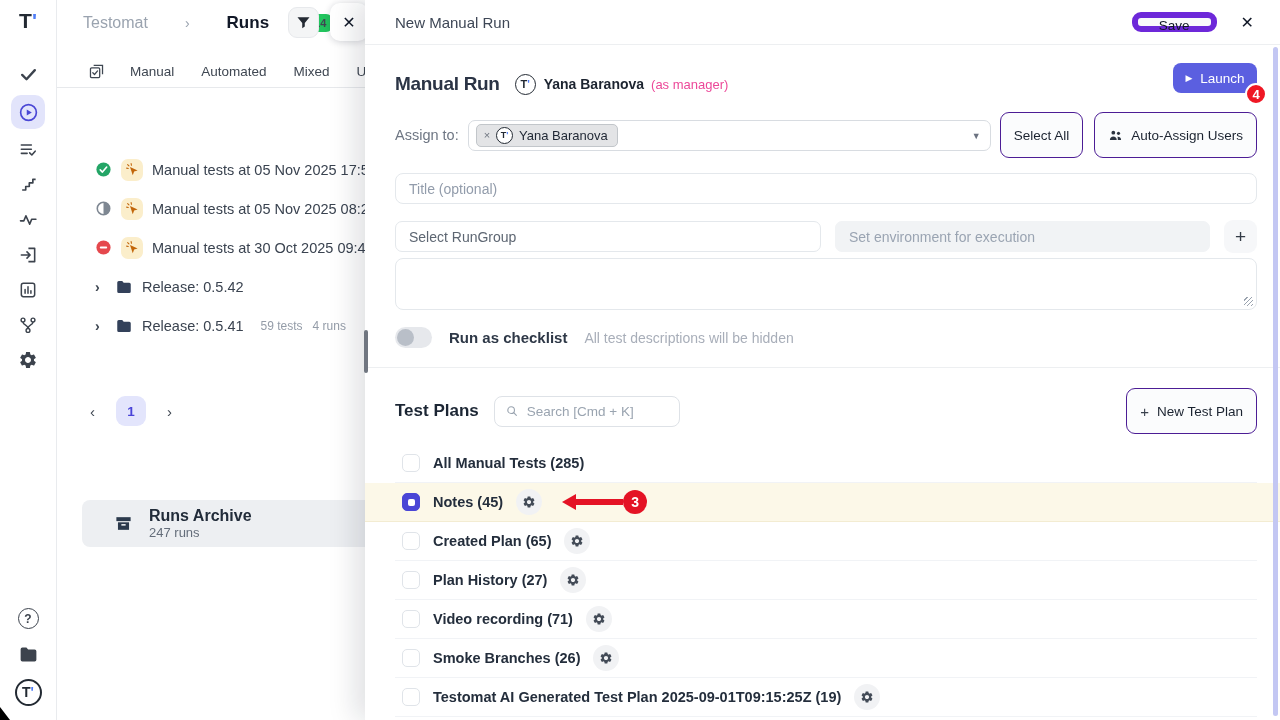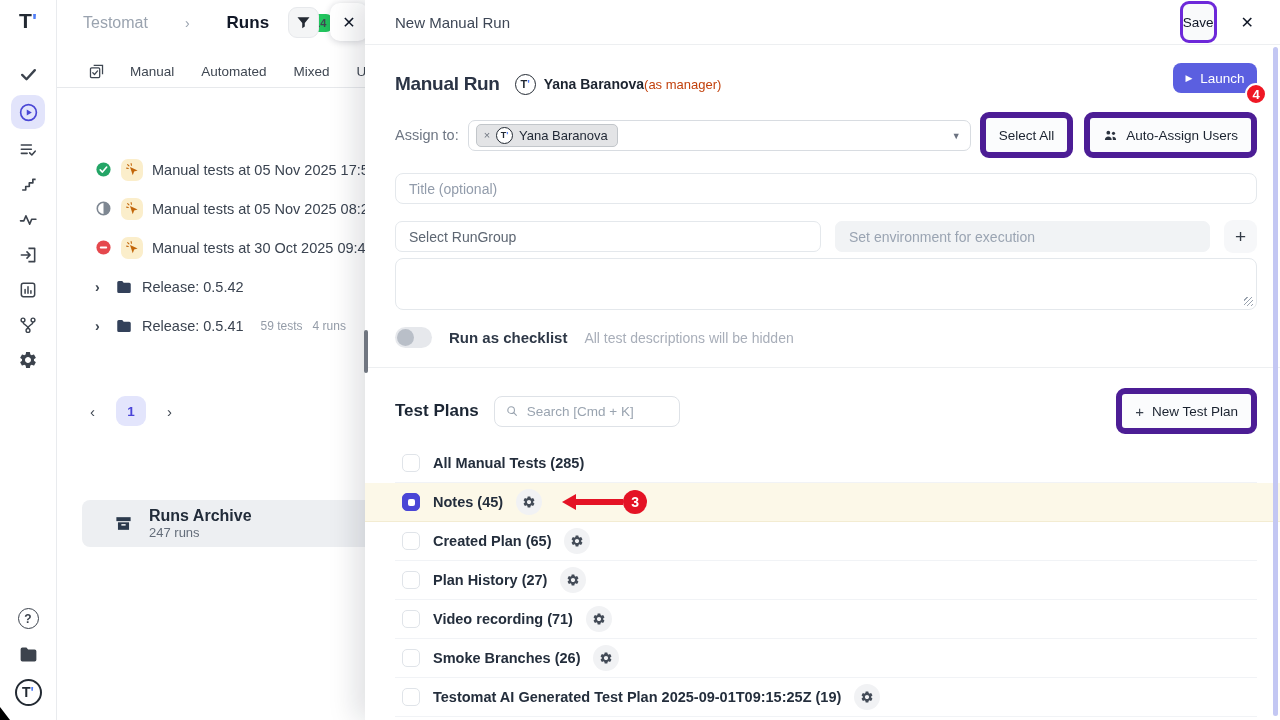--- a/index.html
+++ b/index.html
@@ -73,49 +73,49 @@
   #lp-scroll { position:absolute; left:364px; top:330px; width:4px; height:43px; background:#707680;
     border-radius:2px; z-index:30; }
   #corner-bl { position:absolute; left:0; bottom:0; width:0; height:0;
     border-bottom:13px solid #000; border-right:10px solid transparent; z-index:40; }
 
   
   #modal { position:absolute; left:365px; top:0; right:0; bottom:0; background:#fff;
     box-shadow:-10px 0 26px rgba(15,23,42,.13); z-index:10; }
   .m-header { height:45px; border-bottom:1px solid #edeff1; display:flex; align-items:center; padding:0 26px 0 30px; }
   .m-title { font-size:15px; color:#3e4756; }
-  .save-btn { margin-left:auto; height:42px; padding:0 0; background:#f9fafb; border:3px solid #6d28d9;
+  .save-btn { margin-left:auto; height:20px; padding:0 21px; background:#f9fafb; border:6px solid #6d28d9;
     border-radius:9px; font-size:13.5px; color:#111827; }
   .m-close { margin-left:24px; background:none; border:none; font-size:16px; color:#111827; padding:0; }
   .m-body { padding:0 23px 0 30px; position:relative; }
 
   .title-row { display:flex; align-items:center; margin-top:21px; height:36px; position:relative; }
   .h1 { font-size:19px; font-weight:700; color:#2b3445; letter-spacing:-.3px; }
   .owner-avatar { width:21px; height:21px; border-width:1.6px; margin-left:15px; }
   .owner-avatar .mini-t { font-size:11px; }
   .owner-name { margin-left:8px; font-size:14px; font-weight:700; color:#1c2430; }
-  .owner-role { font-size:13px; color:#c2410c; }
+  .owner-role { margin-left:7px; font-size:13px; color:#ec4899; }
   .launch-btn { position:absolute; right:0; top:-3px; width:84px; height:30px; background:#5b5fe0; color:#fff;
     border:none; border-radius:8px; font-size:13.5px; display:flex; align-items:center; justify-content:center; gap:8px; }
   .launch-play { font-size:9px; }
   .launch-badge { position:absolute; right:-10px; bottom:-12px; width:22px; height:22px; background:#ef1724;
     border:2px solid #fff; border-radius:50%; color:#fff; font-size:13px; font-weight:700;
     display:flex; align-items:center; justify-content:center; }
 
   .assign-row { display:flex; align-items:center; margin-top:10px; gap:9px; }
   .assign-label { font-size:14.5px; color:#6e7683; flex:0 0 auto; }
   .assign-select { width:545px; height:31px; border:1px solid #d8dce1; border-radius:7px; display:flex;
     align-items:center; padding:0 24px 0 7px; position:relative; background:#fff; cursor:pointer; }
   .select-caret { position:absolute; right:9px; top:10px; font-size:9px; color:#6b7280; }
   .chip { height:23px; background:#e3e4e6; border:1px solid #c2c6ca; border-radius:5px; display:inline-flex;
     align-items:center; gap:6px; padding:0 9px 0 7px; font-size:13px; color:#1f2734; }
   .chip-x { font-size:11px; color:#6f7680; cursor:pointer; }
   .chip .avatar-circle { width:17px; height:17px; border-width:1.4px; }
   .chip .mini-t { font-size:9px; }
-  .btn-light { height:46px; background:#fbfcfd; border:6px solid #4c1d95; border-radius:9px; font-size:13.5px;
+  .btn-light { height:46px; background:#fbfcfd; border:1px solid #4c1d95; border-radius:9px; font-size:13.5px;
     color:#1b2330; padding:0 13px; display:flex; align-items:center; gap:8px; white-space:nowrap; }
   .auto-assign { margin-left:2px; }
   .users-ic { color:#2c3440; }
 
   .field-row1 { margin-top:15px; }
   .input { width:100%; height:31px; border:1px solid #e4e8ec; border-radius:8px; padding:0 13px; font-size:14px; color:#111827; background:#fff; }
   .input::placeholder { color:#929cab; }
   .group-row { display:flex; margin-top:16px; gap:14px; align-items:center; }
   .rungroup { width:426px; border-radius:7px; }
   .rungroup::placeholder { color:#5d6672; }

